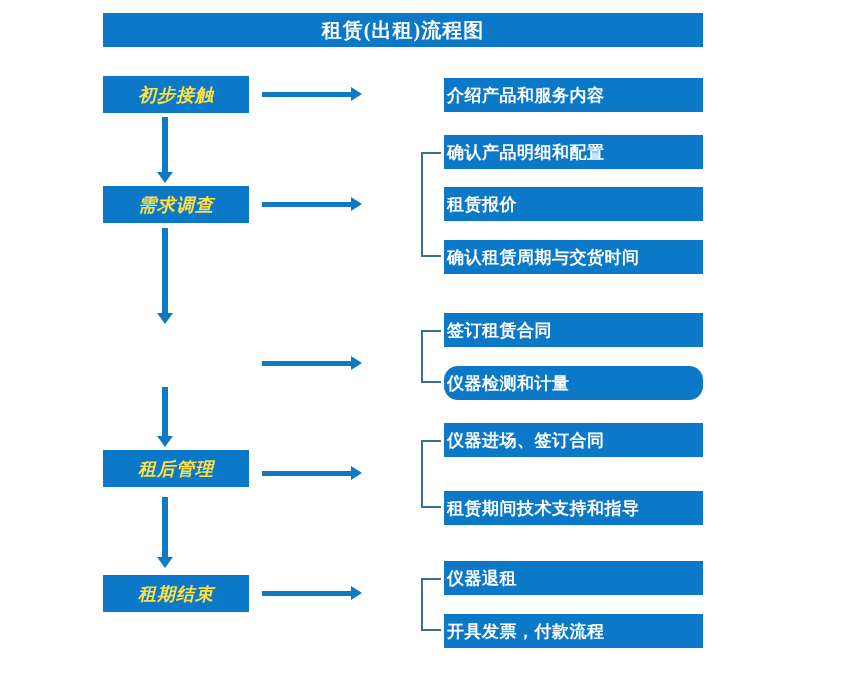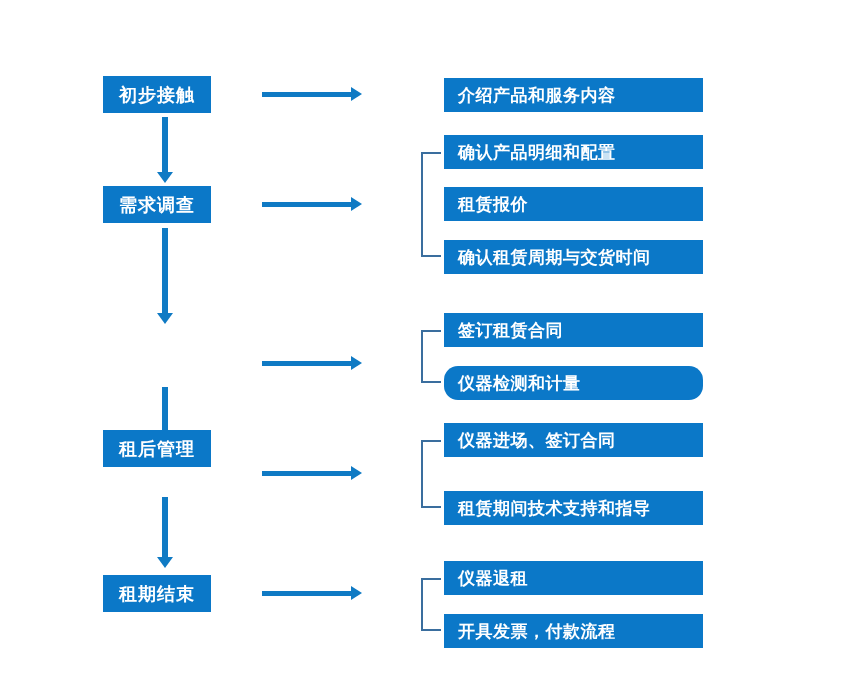--- a/index.html
+++ b/index.html
@@ -32,45 +32,46 @@
     justify-content: center;
     font-size: 20px;
     font-weight: bold;
     letter-spacing: 1px;
   }
 
   
   .stage-box {
     position: absolute;
     left: 103px;
-    width: 108px;
+    width: 146px;
     height: 37px;
     background: #0b78c8;
-    color: #ffffff;
+    color: #fde047;
     display: flex;
     align-items: center;
     justify-content: center;
     font-size: 18px;
     font-weight: bold;
     letter-spacing: 1px;
+    font-style: italic;
   }
 
   
   .detail-box {
     position: absolute;
     left: 444px;
     width: 259px;
     height: 34px;
     background: #0b78c8;
     color: #ffffff;
     display: flex;
     align-items: center;
     font-size: 17px;
     font-weight: bold;
-    padding-left: 14px;
+    padding-left: 3px;
     box-sizing: border-box;
     letter-spacing: 0.5px;
   }
 
   
   .v-arrow {
     position: absolute;
     left: 157px;
     width: 16px;
   }
@@ -126,20 +127,21 @@
     border-top: 2px solid #3a6e9e;
     border-bottom: 2px solid #3a6e9e;
     box-sizing: border-box;
   }
 </style>
 </head>
 <body>
 
 <div id="canvas">
 
+  <div class="title-bar">租赁(出租)流程图</div>
 
   <div class="stage-box" style="top:76px;">初步接触</div>
 
   <div class="h-arrow" style="top:87px;">
     <div class="shaft"></div>
     <div class="head"></div>
   </div>
 
   <div class="detail-box" style="top:78px;">介绍产品和服务内容</div>
 
@@ -175,21 +177,21 @@
   <div class="bracket" style="top:330px; height:53px;"></div>
 
   <div class="detail-box" style="top:313px;">签订租赁合同</div>
   <div class="detail-box" style="top:366px;border-radius:14px;">仪器检测和计量</div>
 
   <div class="v-arrow" style="top:387px;">
     <div class="shaft" style="height:49px;"></div>
     <div class="head" style="top:49px;"></div>
   </div>
 
-  <div class="stage-box" style="top:430px;">租后管理</div>
+  <div class="stage-box" style="top:450px;">租后管理</div>
 
   <div class="h-arrow" style="top:466px;">
     <div class="shaft"></div>
     <div class="head"></div>
   </div>
 
   <div class="bracket" style="top:440px; height:68px;"></div>
 
   <div class="detail-box" style="top:423px;">仪器进场、签订合同</div>
   <div class="detail-box" style="top:491px;font-family:Liberation Serif, serif;">租赁期间技术支持和指导</div>

